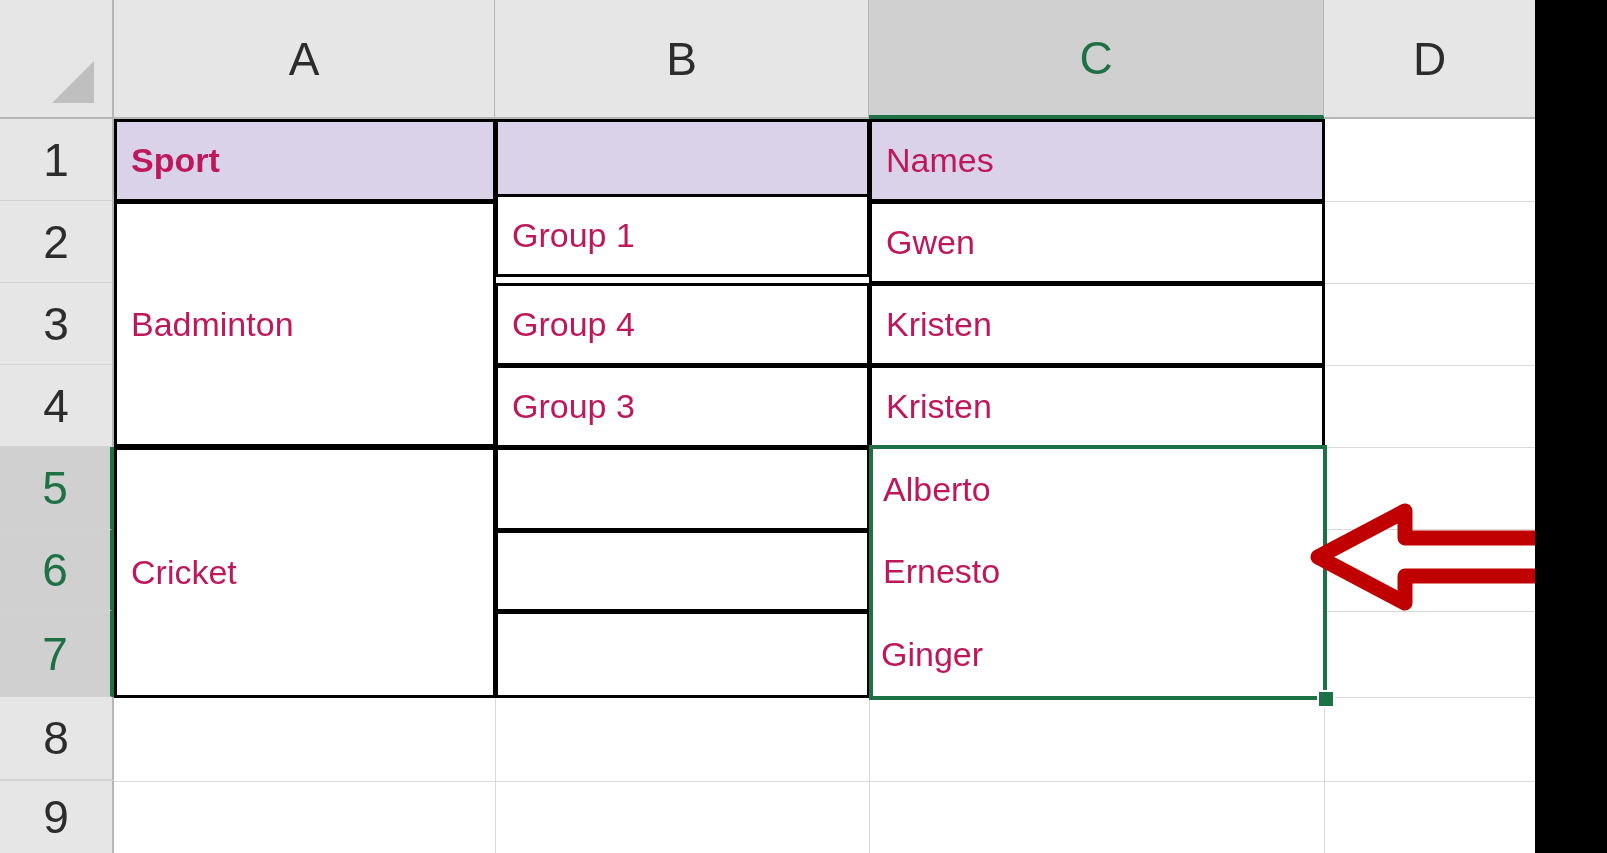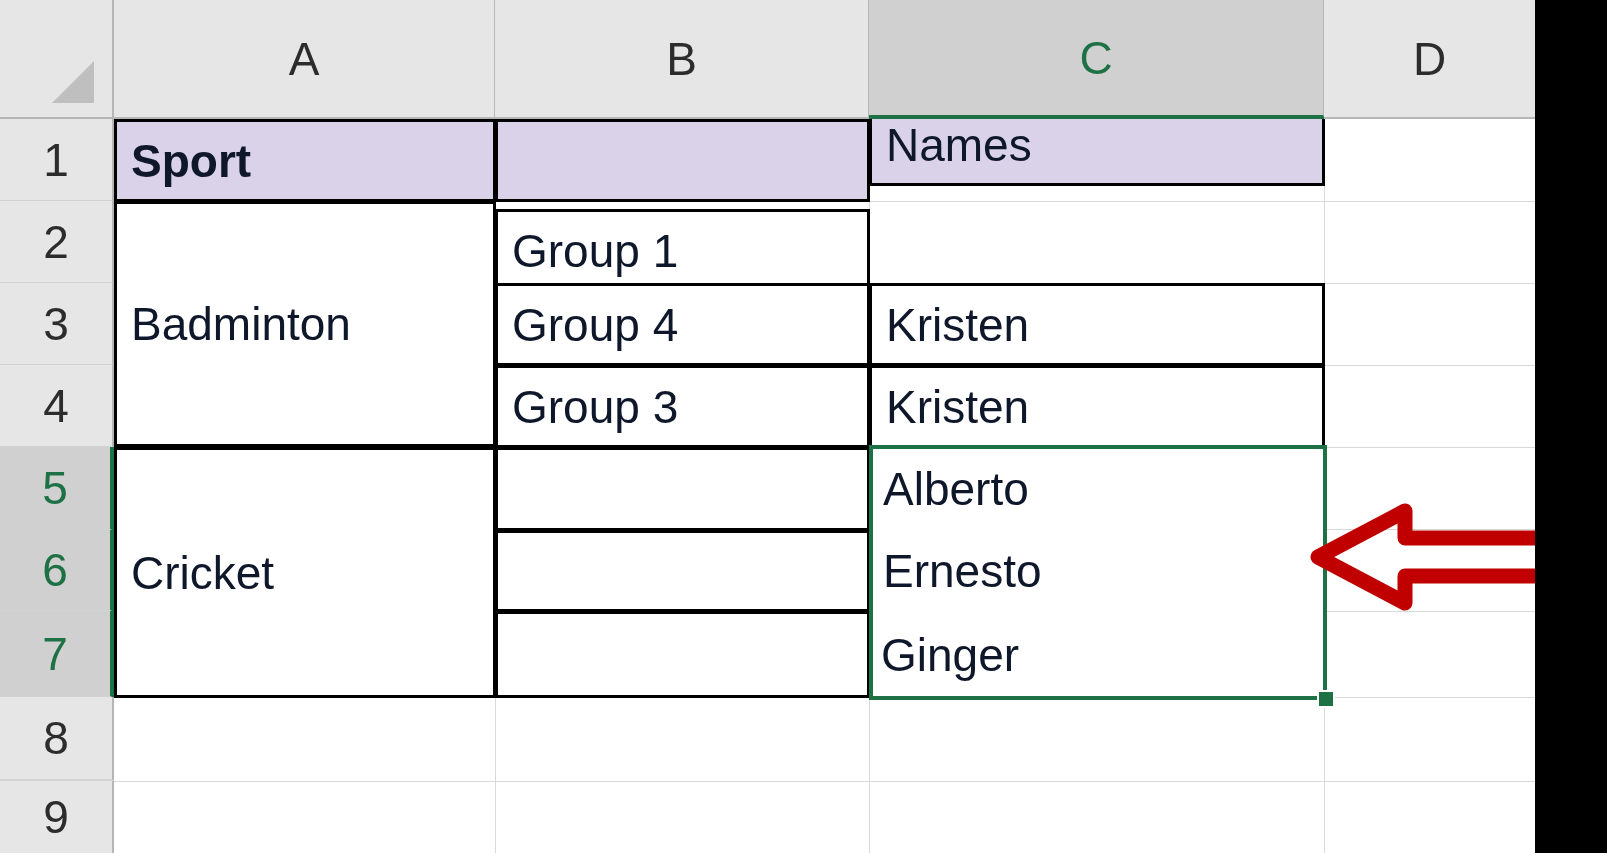--- a/index.html
+++ b/index.html
@@ -121,22 +121,22 @@
     background: #d9d9d9;
   }
 
   
   .cell {
     position: absolute;
     box-sizing: border-box;
     display: flex;
     align-items: center;
     padding-left: 14px;
-    font-size: 46px;
-    color: #0f172a;
+    font-size: 34px;
+    color: #be185d;
     background: #ffffff;
     overflow: hidden;
     white-space: nowrap;
   }
   .cell.hdr {
     background: #d9d2e9;
   }
   .cell.bold { font-weight: bold; }
   .cell.bordered {
     border: 3px solid #000000;
@@ -182,28 +182,29 @@
     <div class="gridline-h" style="top:529px;"></div>
     <div class="gridline-h" style="top:611px;"></div>
     <div class="gridline-h" style="top:697px;"></div>
     <div class="gridline-h" style="top:781px;"></div>
     <div class="gridline-v" style="left:495px;"></div>
     <div class="gridline-v" style="left:869px;"></div>
     <div class="gridline-v" style="left:1324px;"></div>
 
     <div class="cell hdr bold bordered" style="left:114px; top:119px; width:382px; height:83px;">Sport</div>
     <div class="cell hdr bordered" style="left:495px; top:119px; width:375px; height:83px;"></div>
-    <div class="cell hdr bordered" style="left:869px; top:103px; width:456px; height:83px;">Names</div>
+    <div class="cell hdr bordered" style="left:869px; top:119px; width:456px; height:83px;">Names</div>
 
     <div class="cell bordered" style="left:114px; top:201px; width:382px; height:246px;">Badminton</div>
 
-    <div class="cell bordered" style="left:495px; top:209px; width:375px; height:83px;">Group 1</div>
+    <div class="cell bordered" style="left:495px; top:194px; width:375px; height:83px;">Group 1</div>
     <div class="cell bordered" style="left:495px; top:283px; width:375px; height:83px;">Group 4</div>
     <div class="cell bordered" style="left:495px; top:365px; width:375px; height:83px;">Group 3</div>
 
+    <div class="cell bordered" style="left:869px; top:201px; width:456px; height:83px;">Gwen</div>
     <div class="cell bordered" style="left:869px; top:283px; width:456px; height:83px;">Kristen</div>
     <div class="cell bordered" style="left:869px; top:365px; width:456px; height:83px;">Kristen</div>
 
     <div class="cell bordered" style="left:114px; top:447px; width:382px; height:251px;text-align:right;">Cricket</div>
 
     <div class="cell bordered" style="left:495px; top:447px; width:375px; height:84px;"></div>
     <div class="cell bordered" style="left:495px; top:530px; width:375px; height:82px;"></div>
     <div class="cell bordered" style="left:495px; top:611px; width:375px; height:87px;"></div>
 
     <div class="cell" style="left:869px; top:447px; width:456px; height:84px;">Alberto</div>

